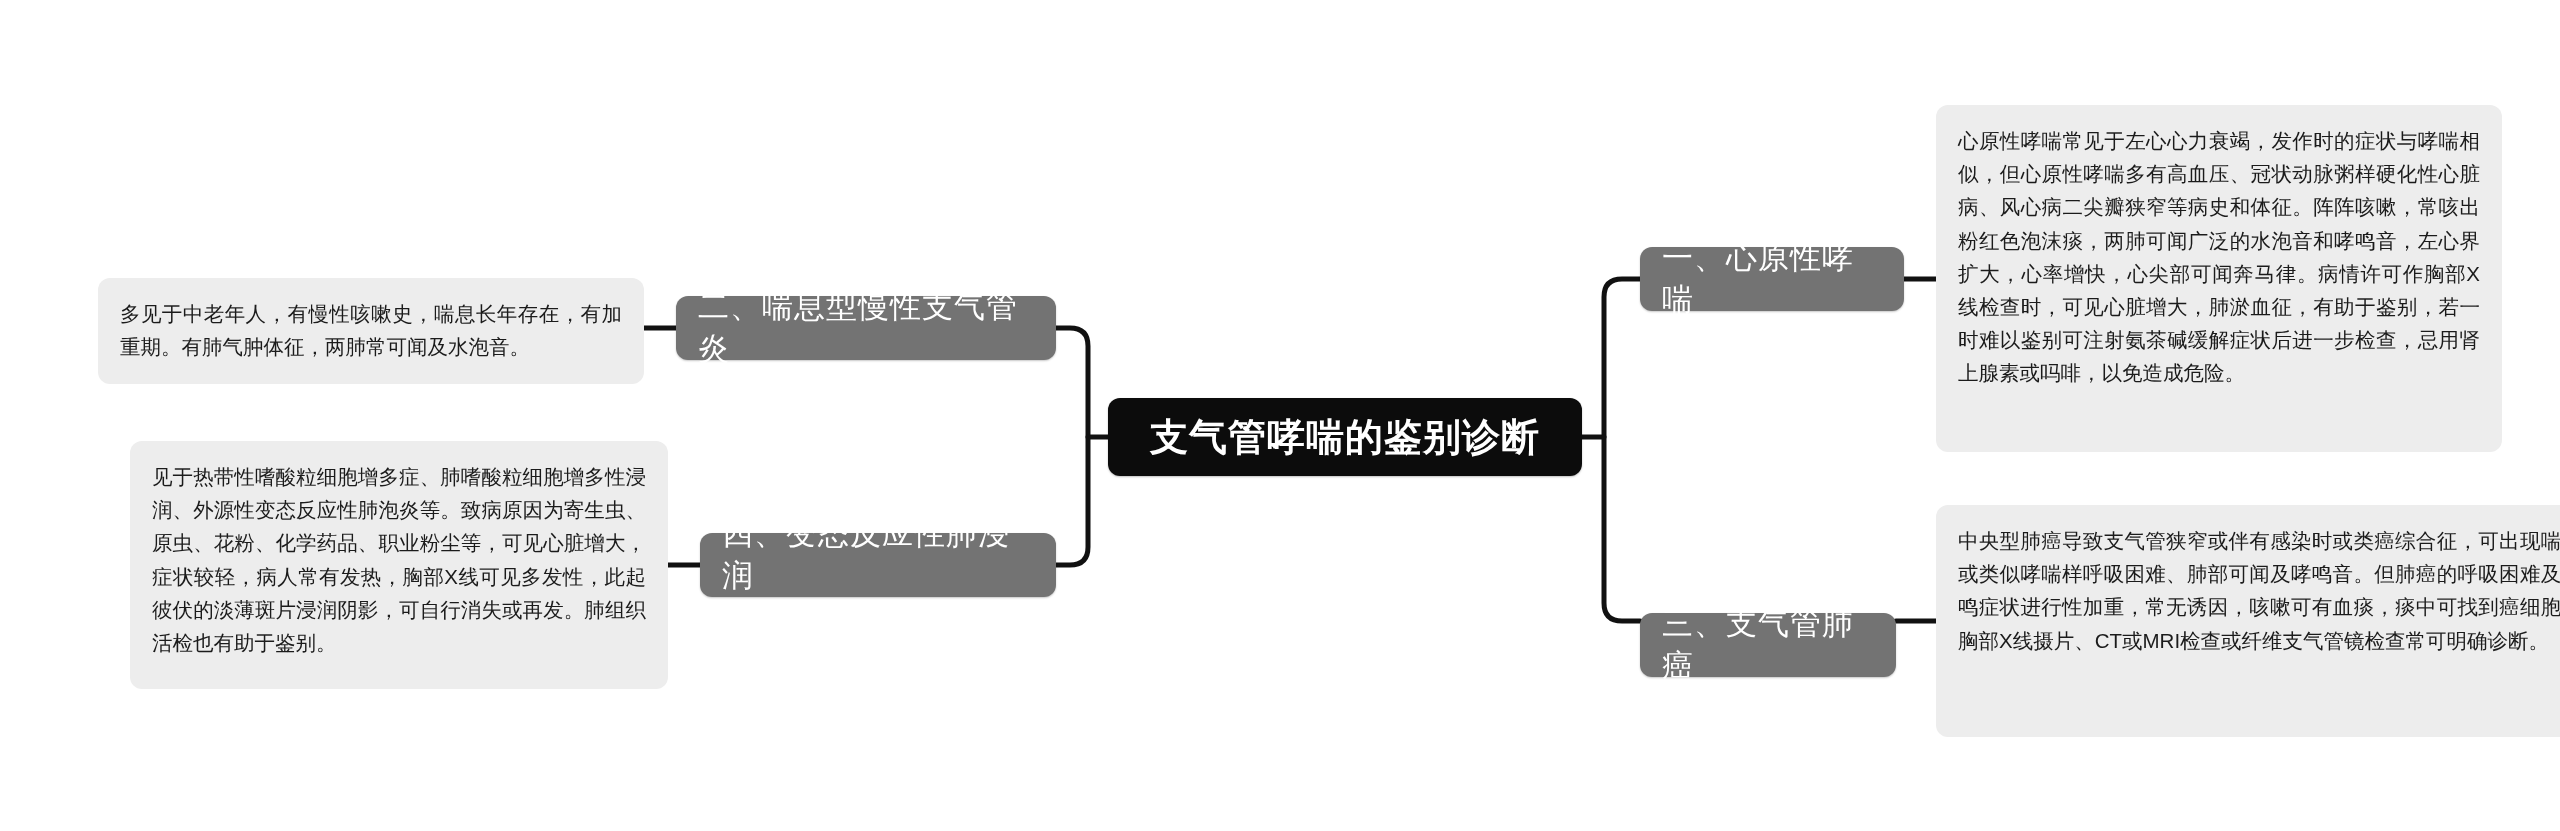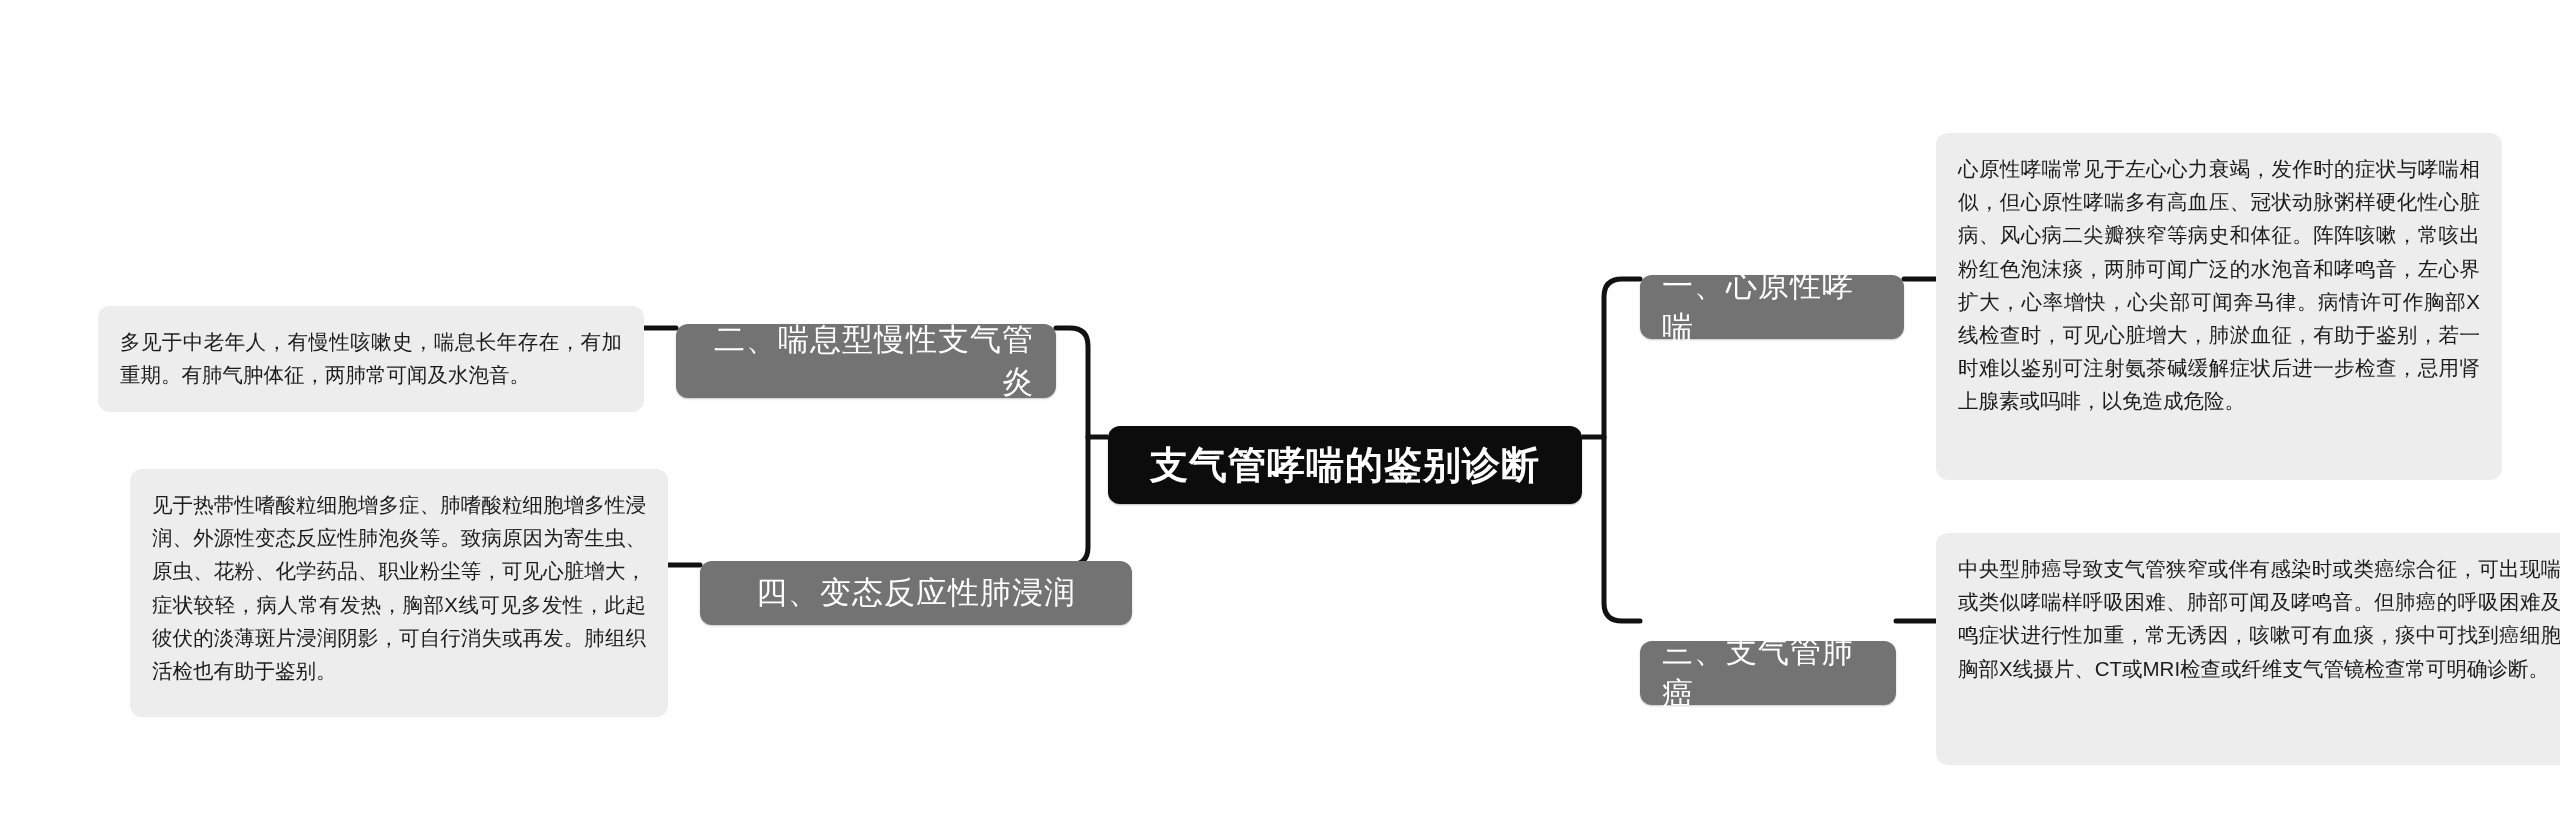--- a/index.html
+++ b/index.html
@@ -27,21 +27,20 @@
     left: 0;
     top: 0;
     width: 2560px;
     height: 831px;
     pointer-events: none;
   }
 
   .node {
     position: absolute;
     box-sizing: border-box;
-    margin-top: 28px;
   }
 
   
   .root-node {
     background: #0c0c0c;
     color: #ffffff;
     border-radius: 12px;
     display: flex;
     align-items: center;
     justify-content: center;
@@ -102,29 +101,29 @@
 
     <path d="M 1904 279 L 1936 279" fill="none" stroke="#111111" stroke-width="5" stroke-linecap="round"></path>
 
     <path d="M 1896 621 L 1936 621" fill="none" stroke="#111111" stroke-width="5" stroke-linecap="round"></path>
   </svg>
 
   <div class="node root-node" style="left:1108px; top:398px; width:474px; height:78px;font-weight:bold;">
     <span>支气管哮喘的鉴别诊断</span>
   </div>
 
-  <div class="node branch-node" style="left:676px; top:296px; width:380px; height:74px;text-align:right;">
+  <div class="node branch-node" style="left:676px; top:296px; width:380px; height:64px;">
     <span>二、喘息型慢性支气管炎</span>
   </div>
 
   <div class="node detail-box" style="left:98px; top:278px; width:546px; height:106px;">
     <p>多见于中老年人，有慢性咳嗽史，喘息长年存在，有加重期。有肺气肿体征，两肺常可闻及水泡音。</p>
   </div>
 
-  <div class="node branch-node" style="left:700px; top:533px; width:432px; height:64px;">
+  <div class="node branch-node" style="left:700px; top:533px; width:356px; height:64px;align-items:flex-end;">
     <span>四、变态反应性肺浸润</span>
   </div>
 
   <div class="node detail-box" style="left:130px; top:441px; width:538px; height:248px;">
     <p>见于热带性嗜酸粒细胞增多症、肺嗜酸粒细胞增多性浸润、外源性变态反应性肺泡炎等。致病原因为寄生虫、原虫、花粉、化学药品、职业粉尘等，可见心脏增大，症状较轻，病人常有发热，胸部X线可见多发性，此起彼伏的淡薄斑片浸润阴影，可自行消失或再发。肺组织活检也有助于鉴别。</p>
   </div>
 
   <div class="node branch-node" style="left:1640px; top:247px; width:264px; height:64px;">
     <span>一、心原性哮喘</span>
   </div>

